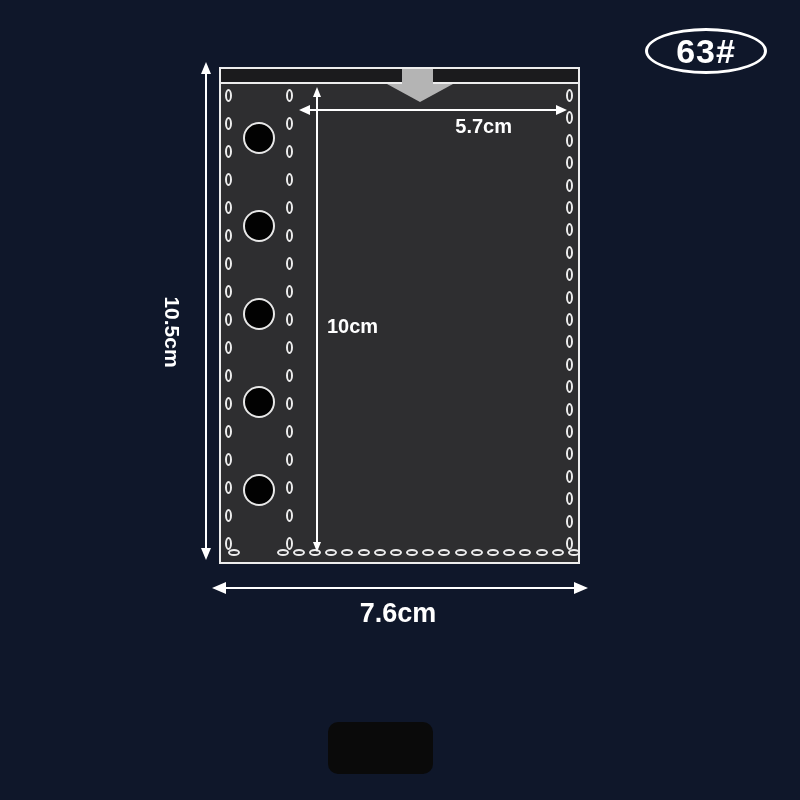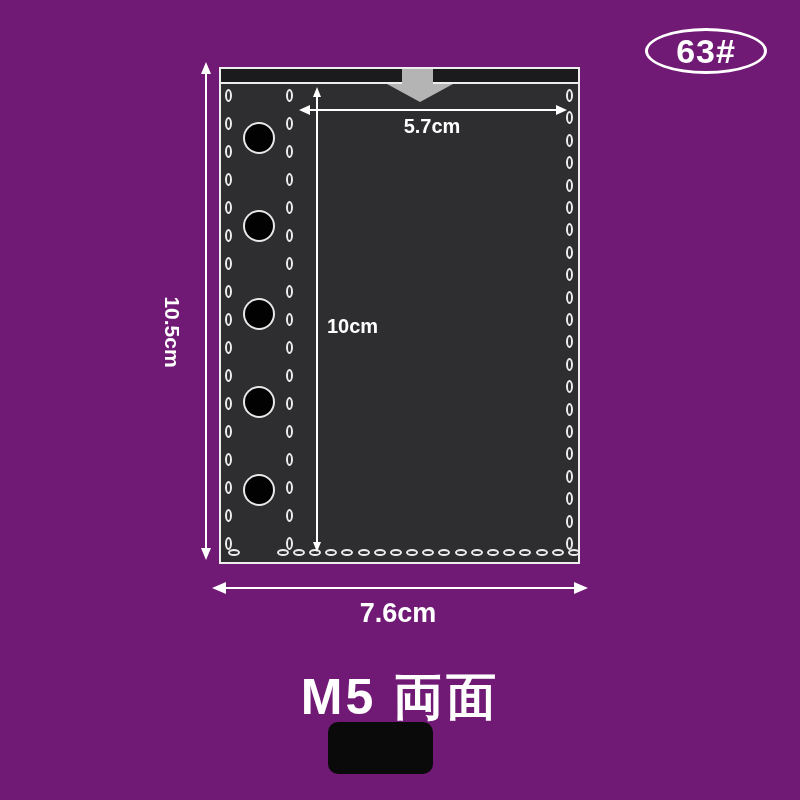--- a/index.html
+++ b/index.html
@@ -1,16 +1,16 @@
 <!DOCTYPE html>
 <html><head>
 <meta charset="utf-8">
 <style>
   html,body{margin:0;padding:0;background:#000;}
-  #stage{position:relative;width:800px;height:800px;background:#701a75;overflow:hidden;
+  #stage{position:relative;width:800px;height:800px;background:#0f172a;overflow:hidden;
          font-family:"Liberation Sans",sans-serif;}
 
   
   .badge{position:absolute;left:645px;top:28px;width:122px;height:46px;
          border:3px solid #fff;border-radius:50%;box-sizing:border-box;
          display:flex;align-items:center;justify-content:center;
          color:#fff;font-size:34px;font-weight:600;letter-spacing:1px;}
 
   
   .pouch{position:absolute;left:219px;top:67px;width:357px;height:493px;
@@ -48,21 +48,21 @@
              border-left:14px solid #fff;}
   .tri-left.sm{border-top-width:5px;border-bottom-width:5px;border-right-width:11px;}
   .tri-right.sm{border-top-width:5px;border-bottom-width:5px;border-left-width:11px;}
   .tri-up.sm{border-left-width:4px;border-right-width:4px;border-bottom-width:10px;}
   .tri-down.sm{border-left-width:4px;border-right-width:4px;border-top-width:10px;}
   .dlabel{position:absolute;color:#fff;font-weight:bold;}
 
   .lbl-outer-h{left:120px;top:320px;width:104px;text-align:center;font-size:21px;
                transform:rotate(90deg);}
   .lbl-outer-w{left:318px;top:598px;width:160px;text-align:center;font-size:27px;}
-  .lbl-inner-w{left:352px;top:115px;width:160px;text-align:center;font-size:20px;}
+  .lbl-inner-w{left:352px;top:115px;width:160px;text-align:right;font-size:20px;}
   .lbl-inner-h{left:327px;top:315px;font-size:20px;}
 
   
   .title{position:absolute;left:0;top:664px;width:800px;text-align:center;
          color:#fff;font-size:50px;font-weight:bold;letter-spacing:3px;z-index:6;}
 
   
   .reflection{position:absolute;left:328px;top:722px;width:105px;height:52px;
               background:#0a0a0a;border-radius:10px;z-index:0;}
 </style>
@@ -187,17 +187,16 @@
     <div class="dlabel lbl-inner-w">5.7cm</div>
   </div>
 
   <div class="dim">
     <div class="dline" style="left:316px;top:96px;width:2px;height:446px;"></div>
     <div class="tri tri-up sm" style="left:313px;top:87px;"></div>
     <div class="tri tri-down sm" style="left:313px;top:542px;"></div>
     <div class="dlabel lbl-inner-h">10cm</div>
   </div>
 
-  <div class="title">M5 両面</div>
 
   <div class="reflection"></div>
 
 </div>
 
 </body></html>

